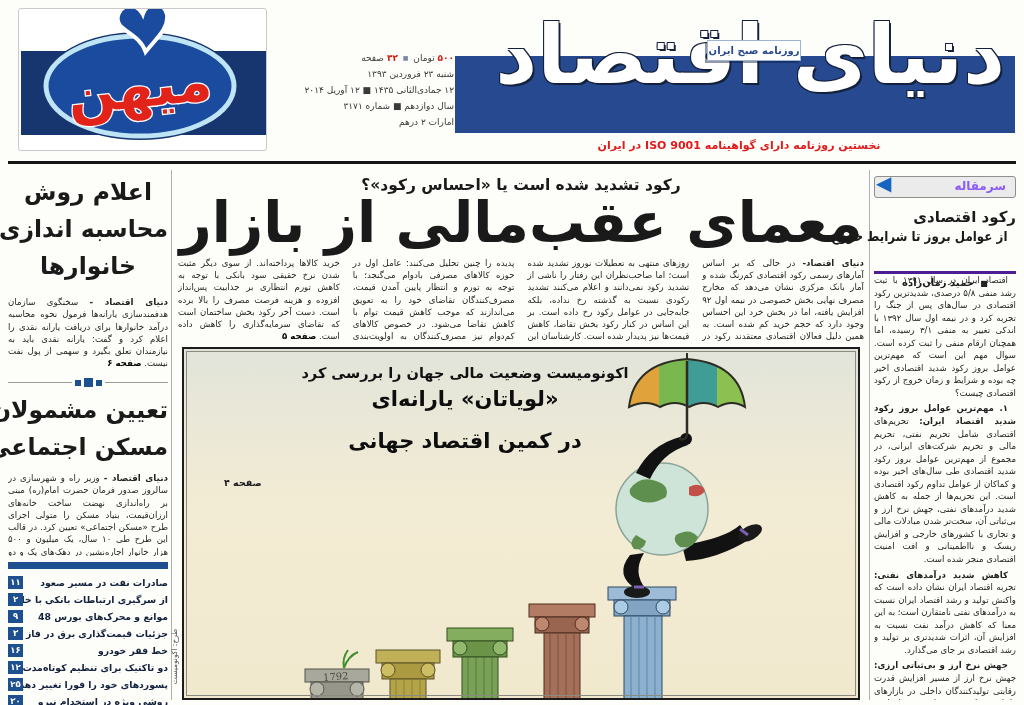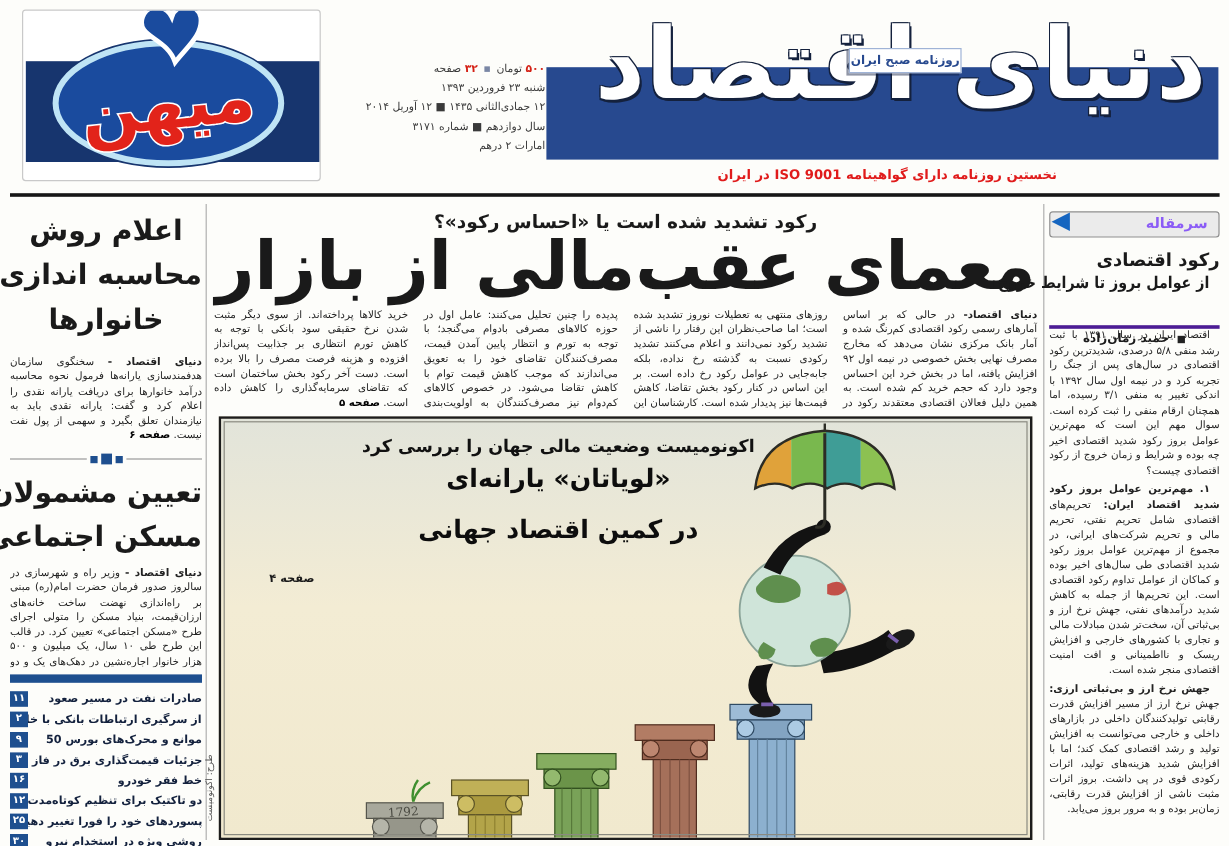--- a/index.html
+++ b/index.html
@@ -153,21 +153,21 @@
   <div id="lc-list">
     <div class="idx-row">
       <span class="idx-title">صادرات نفت در مسیر صعود</span>
       <span class="idx-num">۱۱</span>
     </div>
     <div class="idx-row">
       <span class="idx-title">از سرگیری ارتباطات بانکی با خارج</span>
       <span class="idx-num">۲</span>
     </div>
     <div class="idx-row">
-      <span class="idx-title">موانع و محرک‌های بورس 50</span>
+      <span class="idx-title">موانع و محرک‌های بورس 48</span>
       <span class="idx-num">۹</span>
     </div>
     <div class="idx-row">
       <span class="idx-title">جزئیات قیمت‌گذاری برق در فاز دوم</span>
       <span class="idx-num">۳</span>
     </div>
     <div class="idx-row">
       <span class="idx-title">خط فقر خودرو</span>
       <span class="idx-num">۱۶</span>
     </div>
@@ -295,16 +295,17 @@
   </div>
   <div class="ed-t1">رکود اقتصادی</div>
   <div class="ed-t2">از عوامل بروز تا شرایط خروج</div>
   <div id="ed-author">
     <span class="sq">■</span>
     <span>حمید زمان‌زاده</span>
   </div>
   <div id="ed-body">
     <p>اقتصاد ایران در سال ۱۳۹۱ با ثبت رشد منفی ۵/۸ درصدی، شدیدترین رکود اقتصادی در سال‌های پس از جنگ را تجربه کرد و در نیمه اول سال ۱۳۹۲ با اندکی تغییر به منفی ۳/۱ رسیده، اما همچنان ارقام منفی را ثبت کرده است. سوال مهم این است که مهم‌ترین عوامل بروز رکود شدید اقتصادی اخیر چه بوده و شرایط و زمان خروج از رکود اقتصادی چیست؟</p>
     <p><b>۱. مهم‌ترین عوامل بروز رکود شدید اقتصاد ایران:</b> <span>تحریم‌های اقتصادی شامل تحریم نفتی، تحریم مالی و تحریم شرکت‌های ایرانی، در مجموع از مهم‌ترین عوامل بروز رکود شدید اقتصادی طی سال‌های اخیر بوده و کماکان از عوامل تداوم رکود اقتصادی است. این تحریم‌ها از جمله به کاهش شدید درآمدهای نفتی، جهش نرخ ارز و بی‌ثباتی آن، سخت‌تر شدن مبادلات مالی و تجاری با کشورهای خارجی و افزایش ریسک و نااطمینانی و افت امنیت اقتصادی منجر شده است.</span></p>
+    <p><b>کاهش شدید درآمدهای نفتی:</b> <span>تجربه اقتصاد ایران نشان داده است که واکنش تولید و رشد اقتصاد ایران نسبت به درآمدهای نفتی نامتقارن است؛ به این معنا که کاهش درآمد نفت نسبت به افزایش آن، اثرات شدیدتری بر تولید و رشد اقتصادی بر جای می‌گذارد.</span></p>
     <p><b>جهش نرخ ارز و بی‌ثباتی ارزی:</b> <span>جهش نرخ ارز از مسیر افزایش قدرت رقابتی تولیدکنندگان داخلی در بازارهای داخلی و خارجی می‌توانست به افزایش تولید و رشد اقتصادی کمک کند؛ اما با افزایش شدید هزینه‌های تولید، اثرات رکودی قوی در پی داشت. بروز اثرات مثبت ناشی از افزایش قدرت رقابتی، زمان‌بر بوده و به مرور بروز می‌یابد.</span></p>
 
   </div>
 </div>
 
 </body></html>

